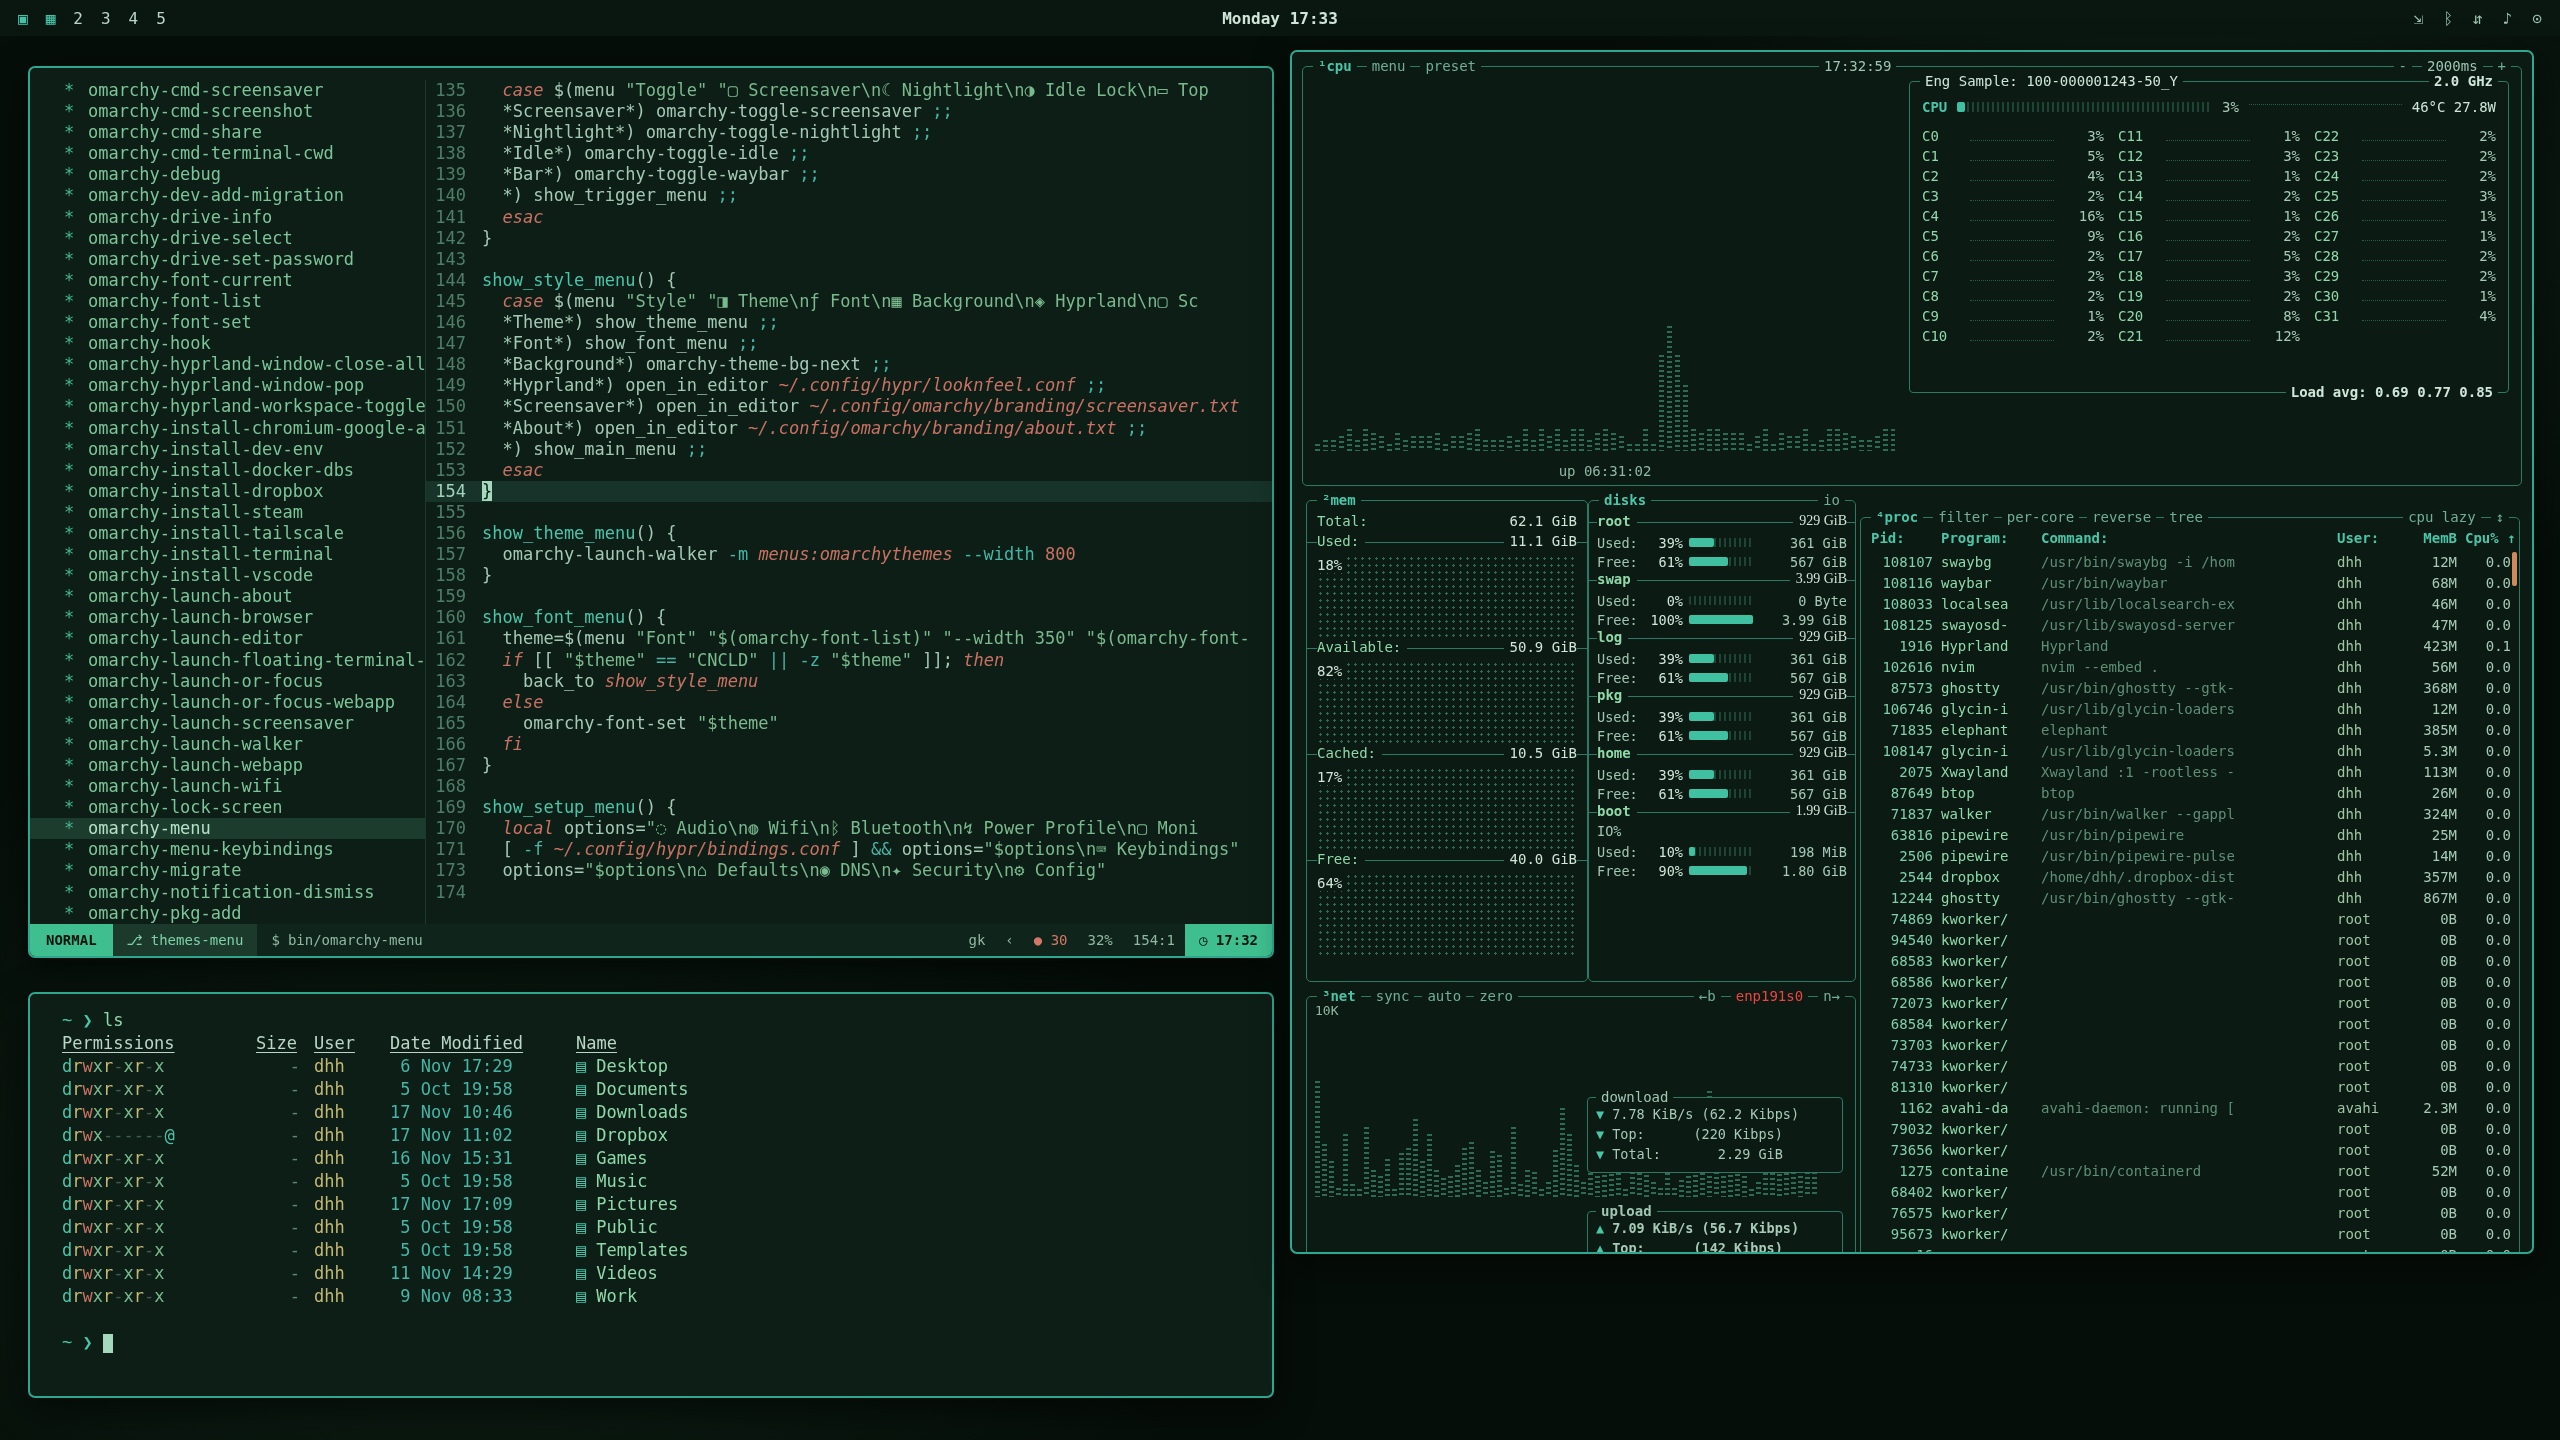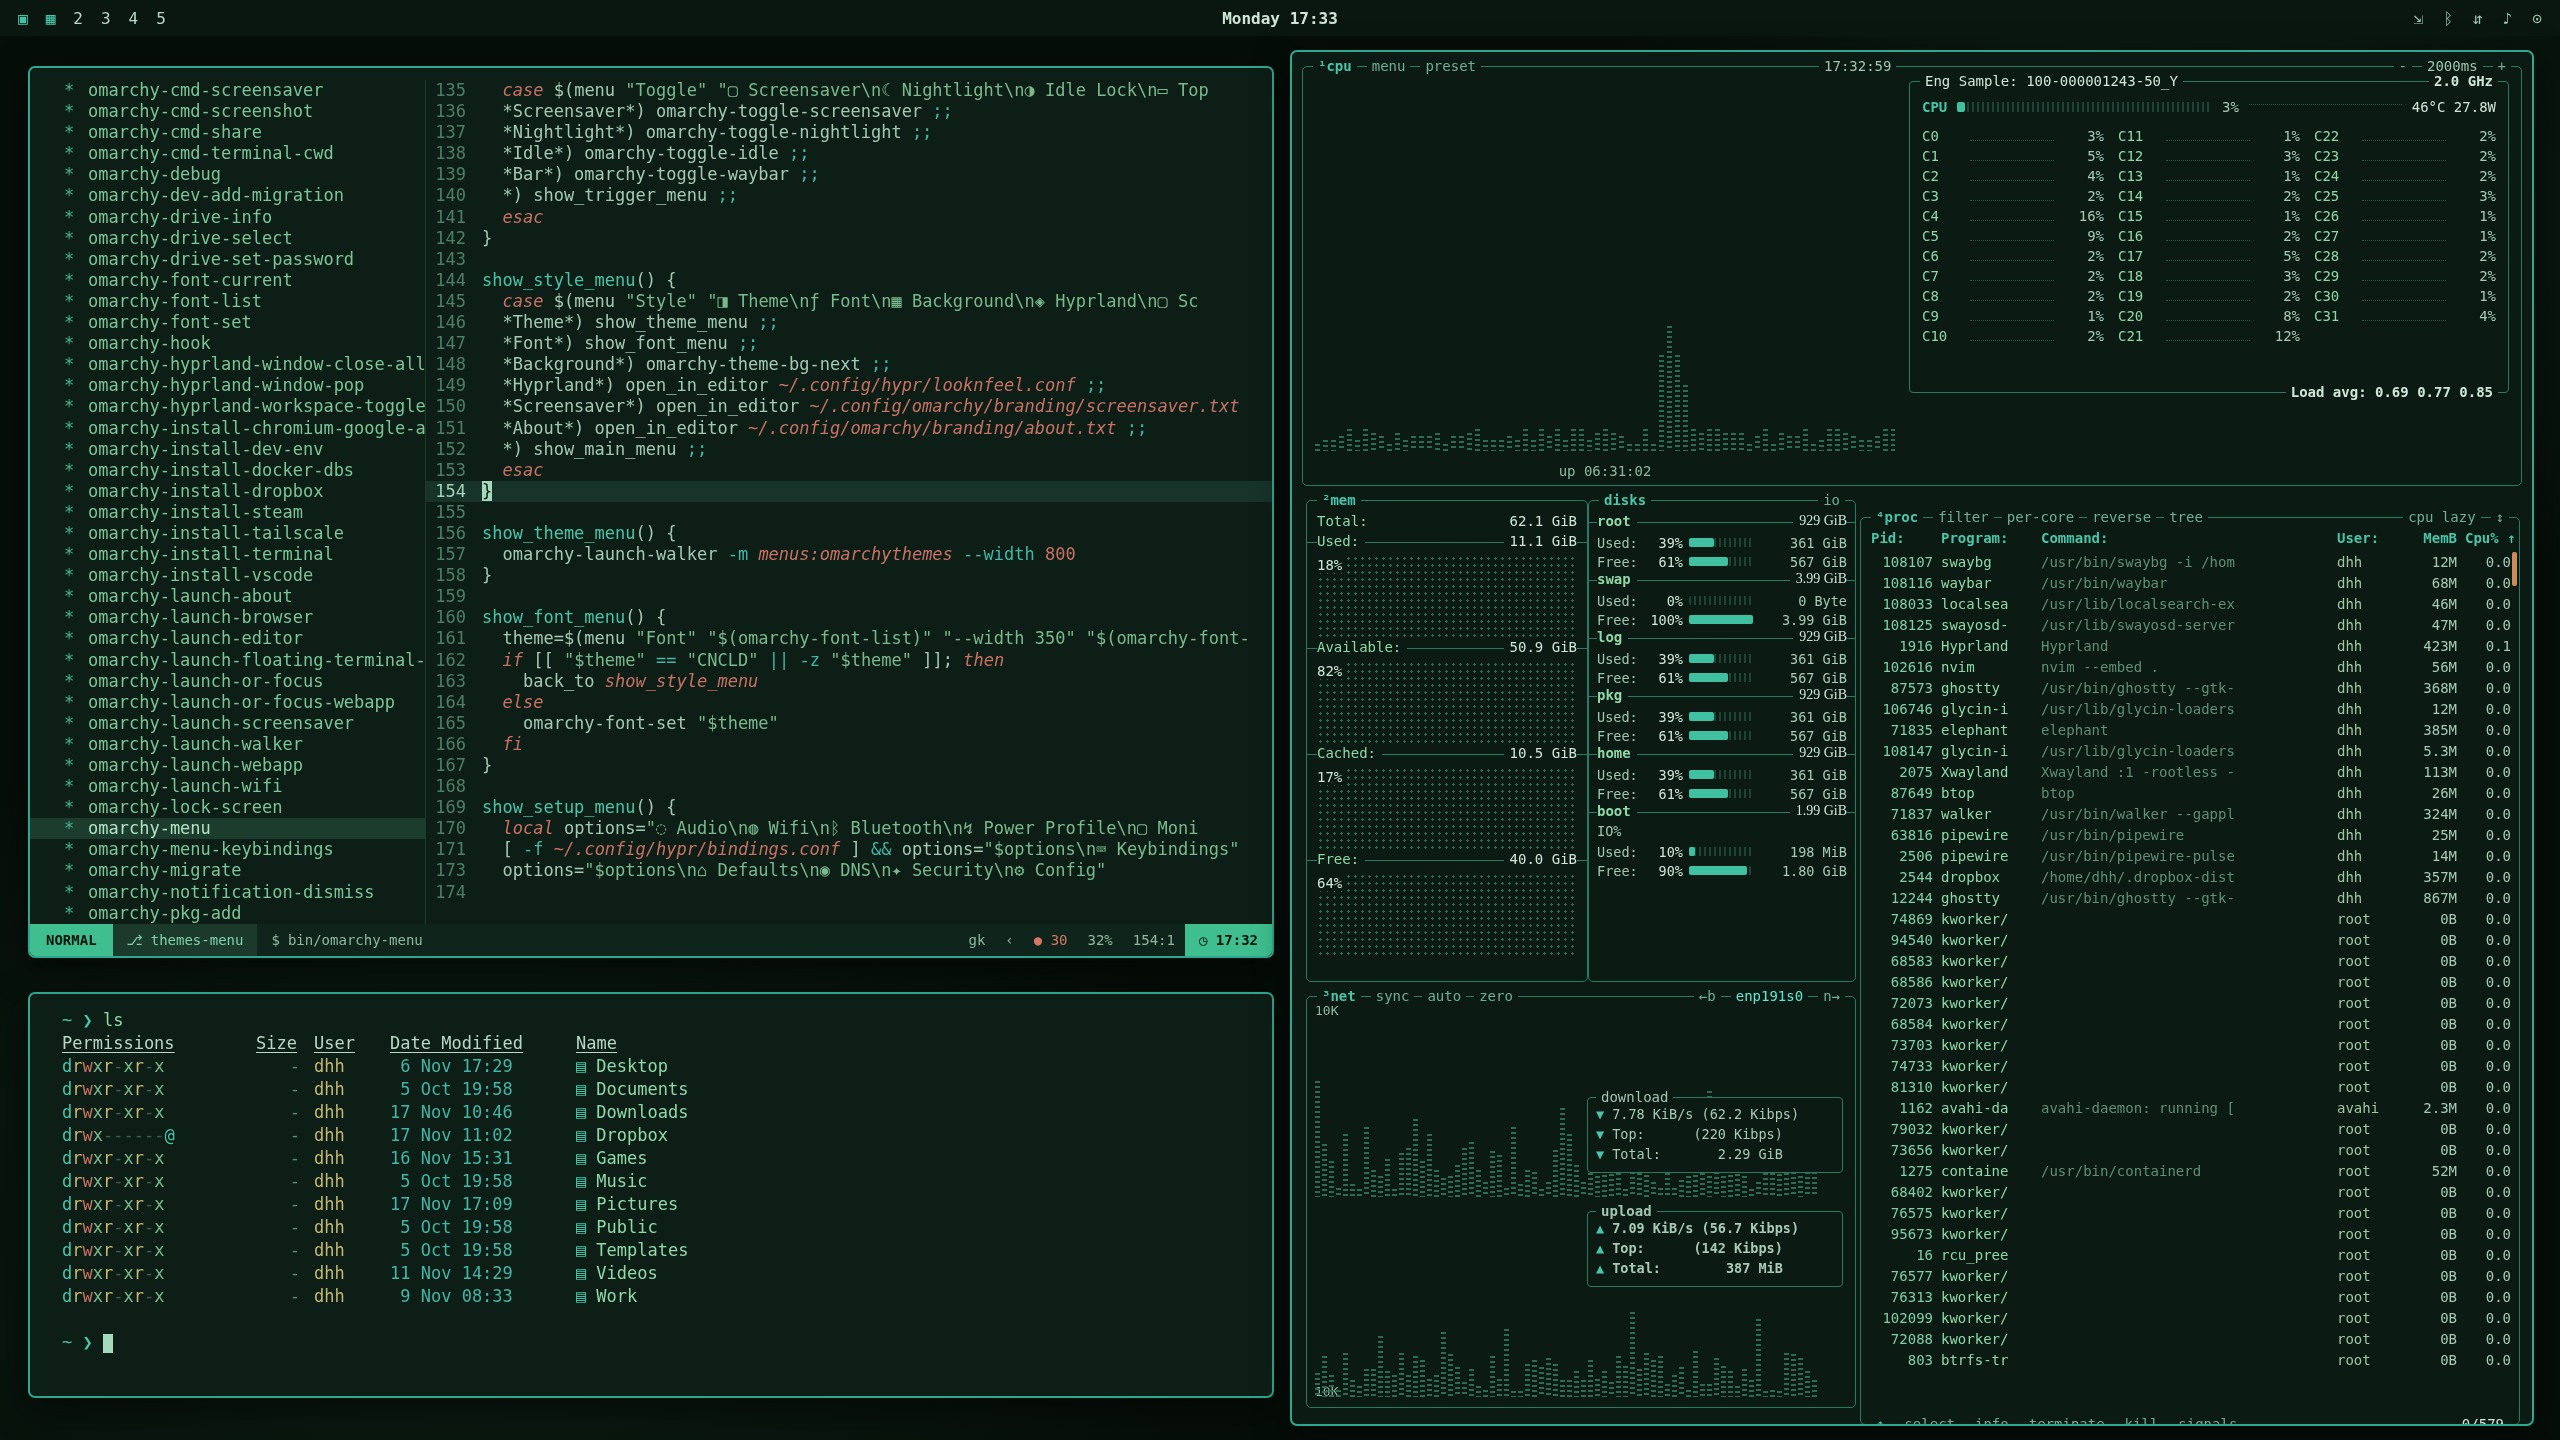--- a/index.html
+++ b/index.html
@@ -56,21 +56,21 @@
   .t-line{height:23px;white-space:pre;}
   .t-grid{display:grid;grid-template-columns:180px 44px 62px 172px auto;column-gap:14px;height:23px;white-space:pre;}
   .t-head span{color:#b9d6c6;text-decoration:underline;text-underline-offset:3px;}
   .t-tilde{color:var(--teal);} .t-caret{color:#49c5a8;font-weight:bold;} .t-cmd{color:var(--brt);}
   .t-size{color:#5d8a74;text-align:right;} .t-user{color:#c4b874;} .t-date{color:#45b5a5;}
   .t-name{color:var(--brt);} .t-fold{color:var(--teal);margin-right:10px;}
   .pc-d{color:#49c5a8;} .pc-r{color:#c4b874;} .pc-w{color:#c97264;} .pc-x{color:#79b98d;}
   .pc-dash{color:#3f5d4e;} .pc-at{color:#49c5a8;}
   .t-cursor{display:inline-block;width:10px;height:19px;background:#a5d9bd;vertical-align:middle;}
   
-  #win-btop{left:1290px;top:50px;width:1244px;height:1376px;background:var(--win2);font-size:15px;}
+  #win-btop{left:1290px;top:50px;width:1244px;height:1204px;background:var(--win2);font-size:15px;}
   .panel{position:absolute;border:1px solid var(--pbr);border-radius:5px;}
   .ptitle{position:absolute;top:-10px;left:10px;right:10px;display:flex;align-items:center;gap:10px;
           font-size:14px;line-height:19px;pointer-events:none;}
   .chip{background:var(--win2);padding:0 5px;color:#6fae97;pointer-events:auto;}
   .chip.tab{color:#49c5a8;font-weight:bold;}
   .chip.val{color:#9fc6b1;}
   .pbottom{position:absolute;bottom:-10px;left:10px;right:10px;display:flex;align-items:center;gap:10px;font-size:14px;line-height:19px;}
   
   #p-cpu{left:10px;top:14px;width:1220px;height:420px;}
   #cpu-graph{position:absolute;left:12px;top:16px;width:580px;bottom:34px;display:flex;align-items:flex-end;gap:3px;overflow:hidden;}
@@ -746,21 +746,21 @@
     <div class="panel" id="p-net">
       <div class="ptitle">
         <span class="chip tab">³net</span>
         <span id="net-btns" style="display:flex;gap:8px;">
             <span class="chip">sync</span>
             <span class="chip">auto</span>
             <span class="chip">zero</span>
           </span>
         <span style="flex:1"></span>
         <span class="chip">←b</span>
-        <span class="chip val" style="color:#5eead4;text-align:center;">enp191s0</span>
+        <span class="chip val" style="color:#ef4444;text-align:center;">enp191s0</span>
         <span class="chip">n→</span>
       </div>
       <div id="net-scale-top">10K</div>
       <div id="net-scale-bot">10K</div>
       <div id="net-dl">
           <span class="bar" style="width: 5px; flex: 0 0 5px; background: repeating-linear-gradient(rgb(46, 107, 85) 0px, rgb(46, 107, 85) 2px, transparent 2px, transparent 5px); height: 61%;"></span>
           <span class="bar" style="width: 5px; flex: 0 0 5px; background: repeating-linear-gradient(rgb(46, 107, 85) 0px, rgb(46, 107, 85) 2px, transparent 2px, transparent 5px); height: 28%;"></span>
           <span class="bar" style="width: 5px; flex: 0 0 5px; background: repeating-linear-gradient(rgb(46, 107, 85) 0px, rgb(46, 107, 85) 2px, transparent 2px, transparent 5px); height: 19%;"></span>
           <span class="bar" style="width: 5px; flex: 0 0 5px; background: repeating-linear-gradient(rgb(46, 107, 85) 0px, rgb(46, 107, 85) 2px, transparent 2px, transparent 5px); height: 5%;"></span>
           <span class="bar" style="width: 5px; flex: 0 0 5px; background: repeating-linear-gradient(rgb(46, 107, 85) 0px, rgb(46, 107, 85) 2px, transparent 2px, transparent 5px); height: 33%;"></span>

